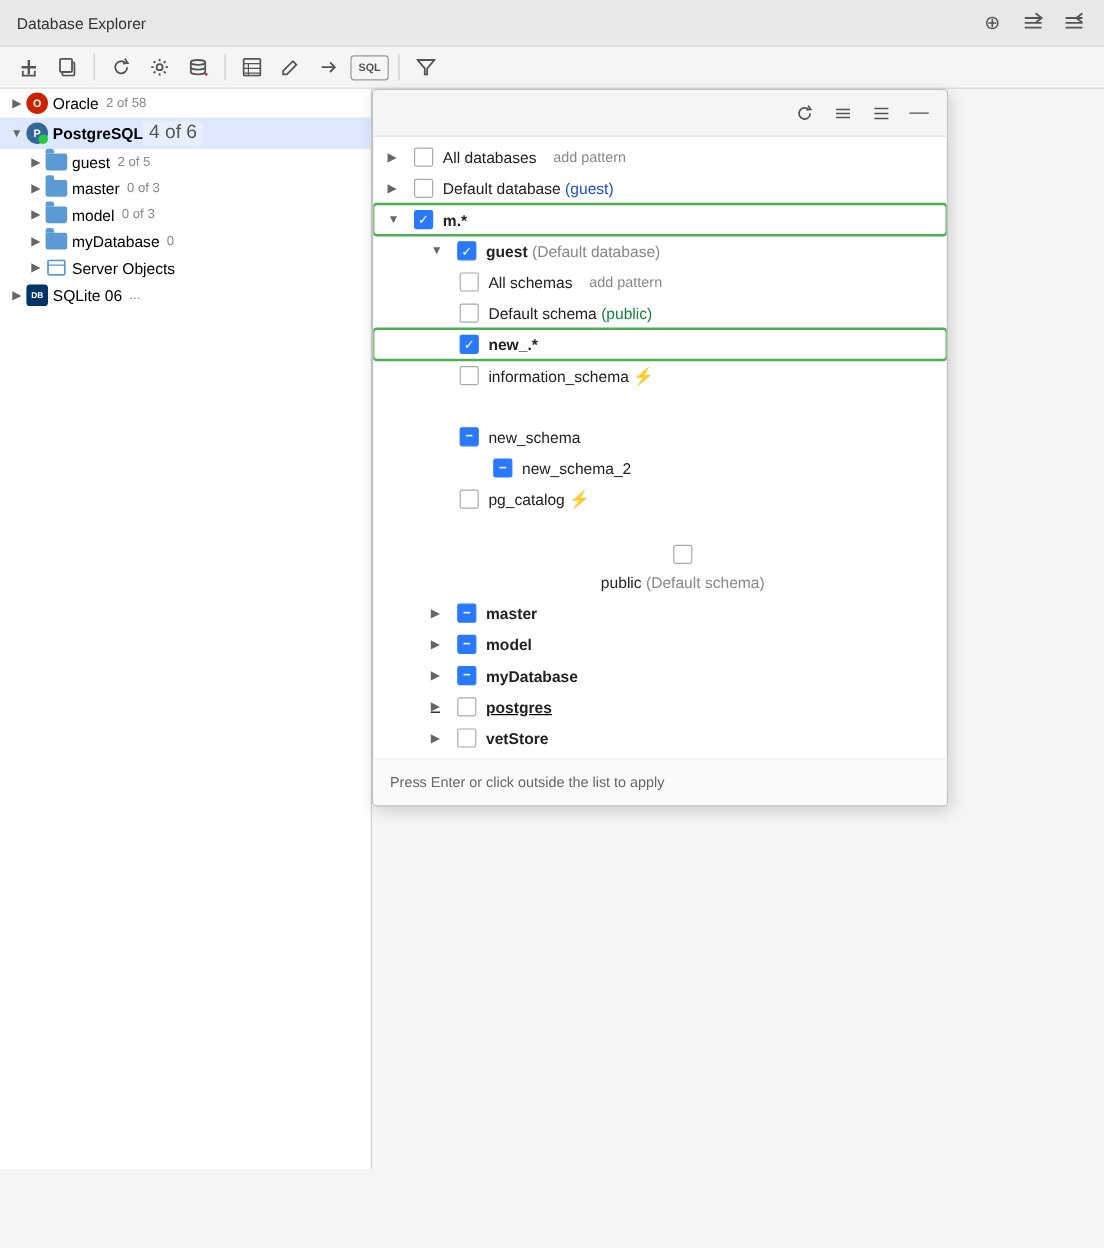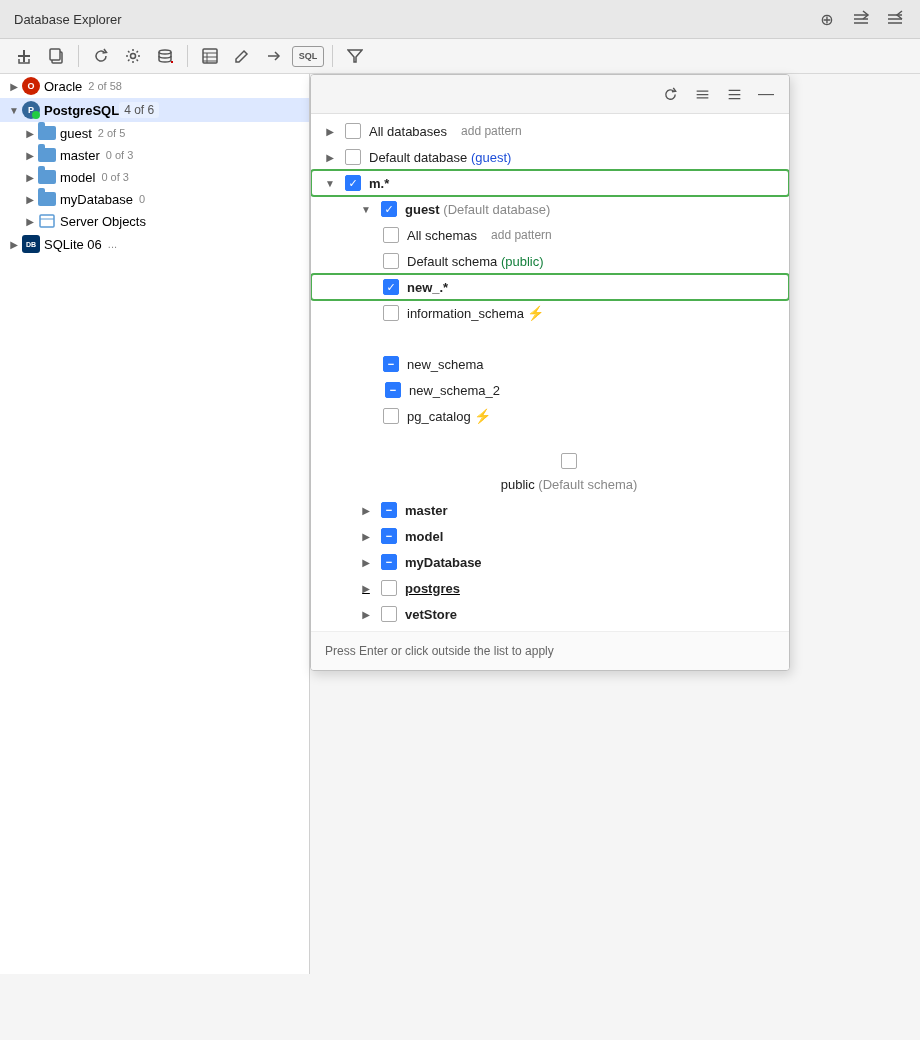--- a/index.html
+++ b/index.html
@@ -110,21 +110,21 @@
     .badge {
       font-size: 11px;
       color: #888;
       margin-left: 6px;
     }
 
     .badge-highlight {
       background: #e8f0ff;
       padding: 1px 5px;
       border-radius: 3px;
-      font-size: 12px;
+      font-size: 16px;
       color: #555;
     }
 
     .indent-1 { padding-left: 22px; }
 
     
     .filter-popup {
       position: absolute;
       left: 310px;
       top: 0;
@@ -158,21 +158,20 @@
       color: #555;
       font-size: 14px;
       background: transparent;
       border: none;
     }
 
     .popup-body {
       padding: 4px 0;
       max-height: 800px;
       overflow-y: auto;
-      text-align: center;
     }
 
     .popup-item {
       display: flex;
       align-items: center;
       padding: 5px 12px;
       cursor: pointer;
       gap: 8px;
     }
 
@@ -562,21 +561,21 @@
           <span class="cb"></span>
           <span class="popup-item-label">information_schema <span class="lightning">⚡</span></span>
         </div>
 
         <div class="popup-item" style="padding-left: 50px; margin-top: 25px;">
           <span class="popup-chevron" style="visibility:hidden;">▶</span>
           <span class="cb partial"></span>
           <span class="popup-item-label">new_schema</span>
         </div>
 
-        <div class="popup-item" style="padding-left: 52px;">
+        <div class="popup-item" style="padding-left: 78px;">
           <span class="popup-chevron" style="visibility:hidden;">▶</span>
           <span class="cb partial"></span>
           <span class="popup-item-label">new_schema_2</span>
         </div>
 
         <div class="popup-item" style="padding-left: 50px;">
           <span class="popup-chevron" style="visibility:hidden;">▶</span>
           <span class="cb"></span>
           <span class="popup-item-label">pg_catalog <span class="lightning">⚡</span></span>
         </div>

